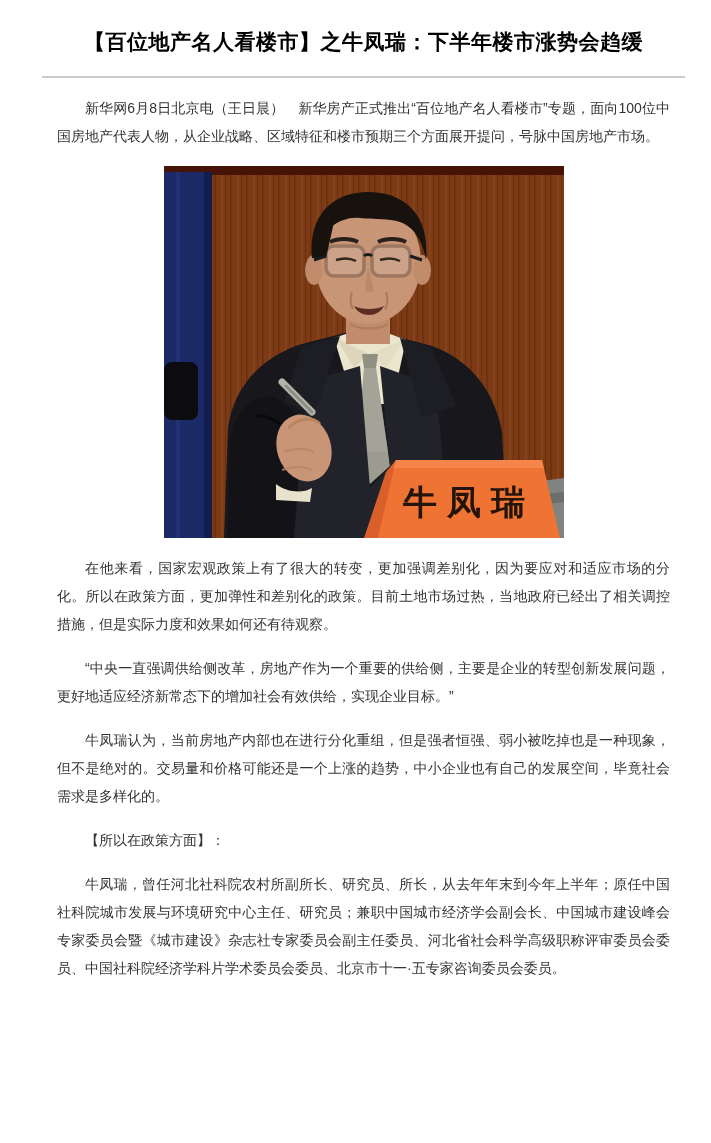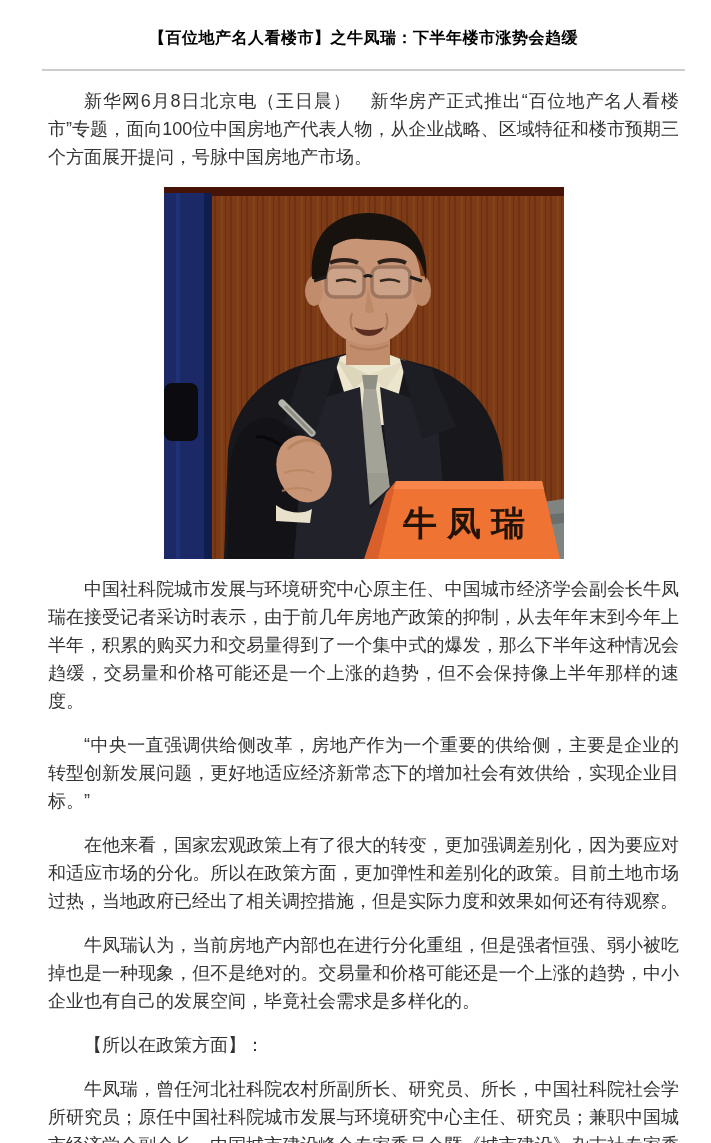--- a/index.html
+++ b/index.html
@@ -9,39 +9,39 @@
     font-family: "Liberation Sans", "DejaVu Sans", sans-serif;
   }
   body {
     width: 711px;
     min-height: 1143px;
   }
   .article {
     padding: 0 24px 36px 40px;
   }
   .article-title {
-    font-size: 16px;
+    font-size: 21px;
     font-weight: bold;
     color: #000000;
     text-align: center;
     margin: 28px 0 20px 0;
     letter-spacing: 0.5px;
   }
   .title-rule {
     border: none;
     border-top: 2px solid #cccccc;
     margin: 0 2px 10px 2px;
   }
   .article p {
-    font-size: 18px;
+    font-size: 14px;
     line-height: 28px;
     color: #333333;
     text-indent: 2em;
     text-align: justify;
-    margin: 16px 8px;
+    margin: 16px 17px;
   }
   .photo-wrap {
     margin: 6px 0 2px 0;
     text-align: center;
   }
   .photo {
     display: block;
     margin: 0 auto;
     width: 400px;
     height: 372px;
@@ -153,25 +153,24 @@
 
       <g>
         <path d="M 232 294 L 222 306 L 200 372 L 218 372 Z" fill="#d9602a"></path>
         <path d="M 232 294 L 378 294 L 396 372 L 214 372 Z" fill="#ef7434"></path>
         <path d="M 232 294 L 378 294 L 380 302 L 229 302 Z" fill="#f88d55" opacity="0.7"></path>
         <text class="nameplate-text" x="305" y="348" font-size="34" letter-spacing="10" fill="#241408" text-anchor="middle">牛凤瑞</text>
       </g>
     </svg>
   </div>
 
-  <p>中国社科院城市发展与环境研究中心原主任、中国城市经济学会副会长牛凤瑞在接受记者采访时表示，由于前几年房地产政策的抑制，从去年年末到今年上半年，积累的购买力和交易量得到了一个集中式的爆发，那么下半年这种情况会趋缓，交易量和价格可能还是一个上涨的趋势，但不会保持像上半年那样的速度。</p>
+
+  <p>在他来看，国家宏观政策上有了很大的转变，更加强调差别化，因为要应对和适应市场的分化。所以在政策方面，更加弹性和差别化的政策。目前土地市场过热，当地政府已经出了相关调控措施，但是实际力度和效果如何还有待观察。</p>
 
   <p>“中央一直强调供给侧改革，房地产作为一个重要的供给侧，主要是企业的转型创新发展问题，更好地适应经济新常态下的增加社会有效供给，实现企业目标。”</p>
-
-  <p>在他来看，国家宏观政策上有了很大的转变，更加强调差别化，因为要应对和适应市场的分化。所以在政策方面，更加弹性和差别化的政策。目前土地市场过热，当地政府已经出了相关调控措施，但是实际力度和效果如何还有待观察。</p>
 
   <p>牛凤瑞认为，当前房地产内部也在进行分化重组，但是强者恒强、弱小被吃掉也是一种现象，但不是绝对的。交易量和价格可能还是一个上涨的趋势，中小企业也有自己的发展空间，毕竟社会需求是多样化的。</p>
 
   <p>【所以在政策方面】：</p>
 
-  <p>牛凤瑞，曾任河北社科院农村所副所长、研究员、所长，中国社科院社会学所研究员；原任中国社科院城市发展与环境研究中心主任、研究员；兼职中国城市经济学会副会长、中国城市建设峰会专家委员会暨《城市建设》杂志社专家委员会副主任委员、河北省社会科学高级职称评审委员会委员、中国社科院经济学科片学术委员会委员、北京市十一·五专家咨询委员会委员。</p>
+  <p>牛凤瑞，曾任河北社科院农村所副所长、研究员、所长，从去年年末到今年上半年；原任中国社科院城市发展与环境研究中心主任、研究员；兼职中国城市经济学会副会长、中国城市建设峰会专家委员会暨《城市建设》杂志社专家委员会副主任委员、河北省社会科学高级职称评审委员会委员、中国社科院经济学科片学术委员会委员、北京市十一·五专家咨询委员会委员。</p>
 
 </div>
 
 </body></html>

